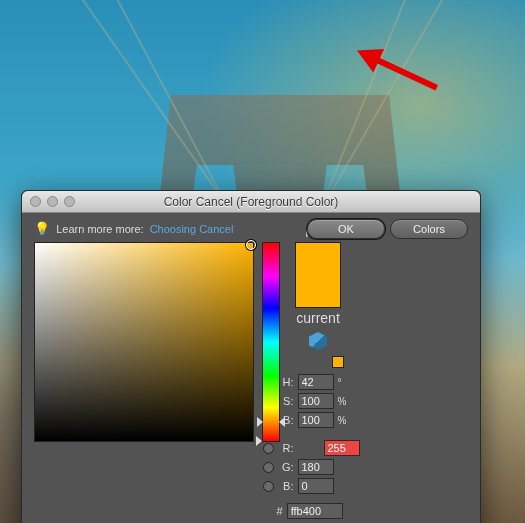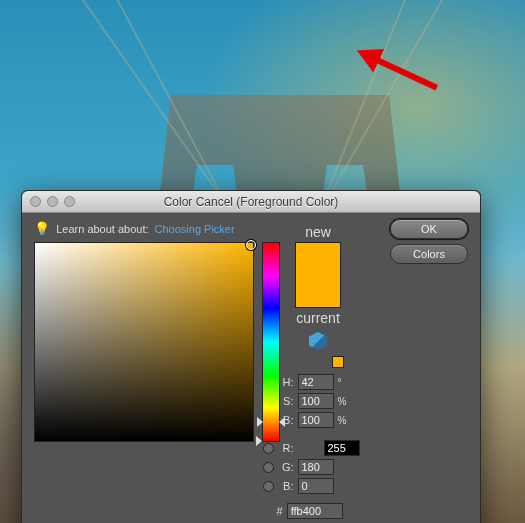--- a/index.html
+++ b/index.html
@@ -193,21 +193,21 @@
   .field-input {
     width: 36px; height: 16px;
     background: #5e5e5e;
     border: 1px solid #2a2a2a;
     color: #eee;
     font-size: 11px;
     padding: 0 3px;
     text-align: left;
   }
   .field-input.sel {
-    background: #000000;
+    background: #ef4444;
     color: #fff;
     margin-left: 26px;
   }
   .unit { width: 12px; font-size: 10px; }
 
   .hex-row {
     display: flex; align-items: center; gap: 4px;
     margin-top: 6px;
     margin-left: 14px;
   }
@@ -215,21 +215,21 @@
     width: 56px; height: 16px;
     background: #5e5e5e;
     border: 1px solid #2a2a2a;
     color: #eee; font-size: 11px;
     padding: 0 3px;
   }
 
   .buttons-col {
     position: absolute;
     right: 12px; top: 6px;
-    display: flex; flex-direction: column;
+    display: flex; 
     gap: 5px;
   }
   .btn {
     width: 78px; height: 20px;
     background: linear-gradient(to bottom, #7a7a7a, #5f5f5f);
     border: 1px solid #2f2f2f;
     border-radius: 10px;
     color: #eee;
     font-size: 11px;
     display: flex; align-items: center; justify-content: center;
@@ -279,22 +279,22 @@
   </div>
 
   <div class="body">
     <div class="buttons-col">
       <div class="btn primary">OK</div>
       <div class="btn">Colors</div>
     </div>
 
     <div class="learn-row">
       <span class="bulb">💡</span>
-      <span>Learn about about:</span>
-      <span class="learn-link">Choosing Picker</span>
+      <span>Learn more more:</span>
+      <span class="learn-link">Choosing Cancel</span>
     </div>
 
     <div class="main-row">
 
       <div class="sat-val">
         <div class="white"></div>
         <div class="black"></div>
         <div class="sv-cursor"></div>
         <span class="sv-tri left"></span>
       </div>

